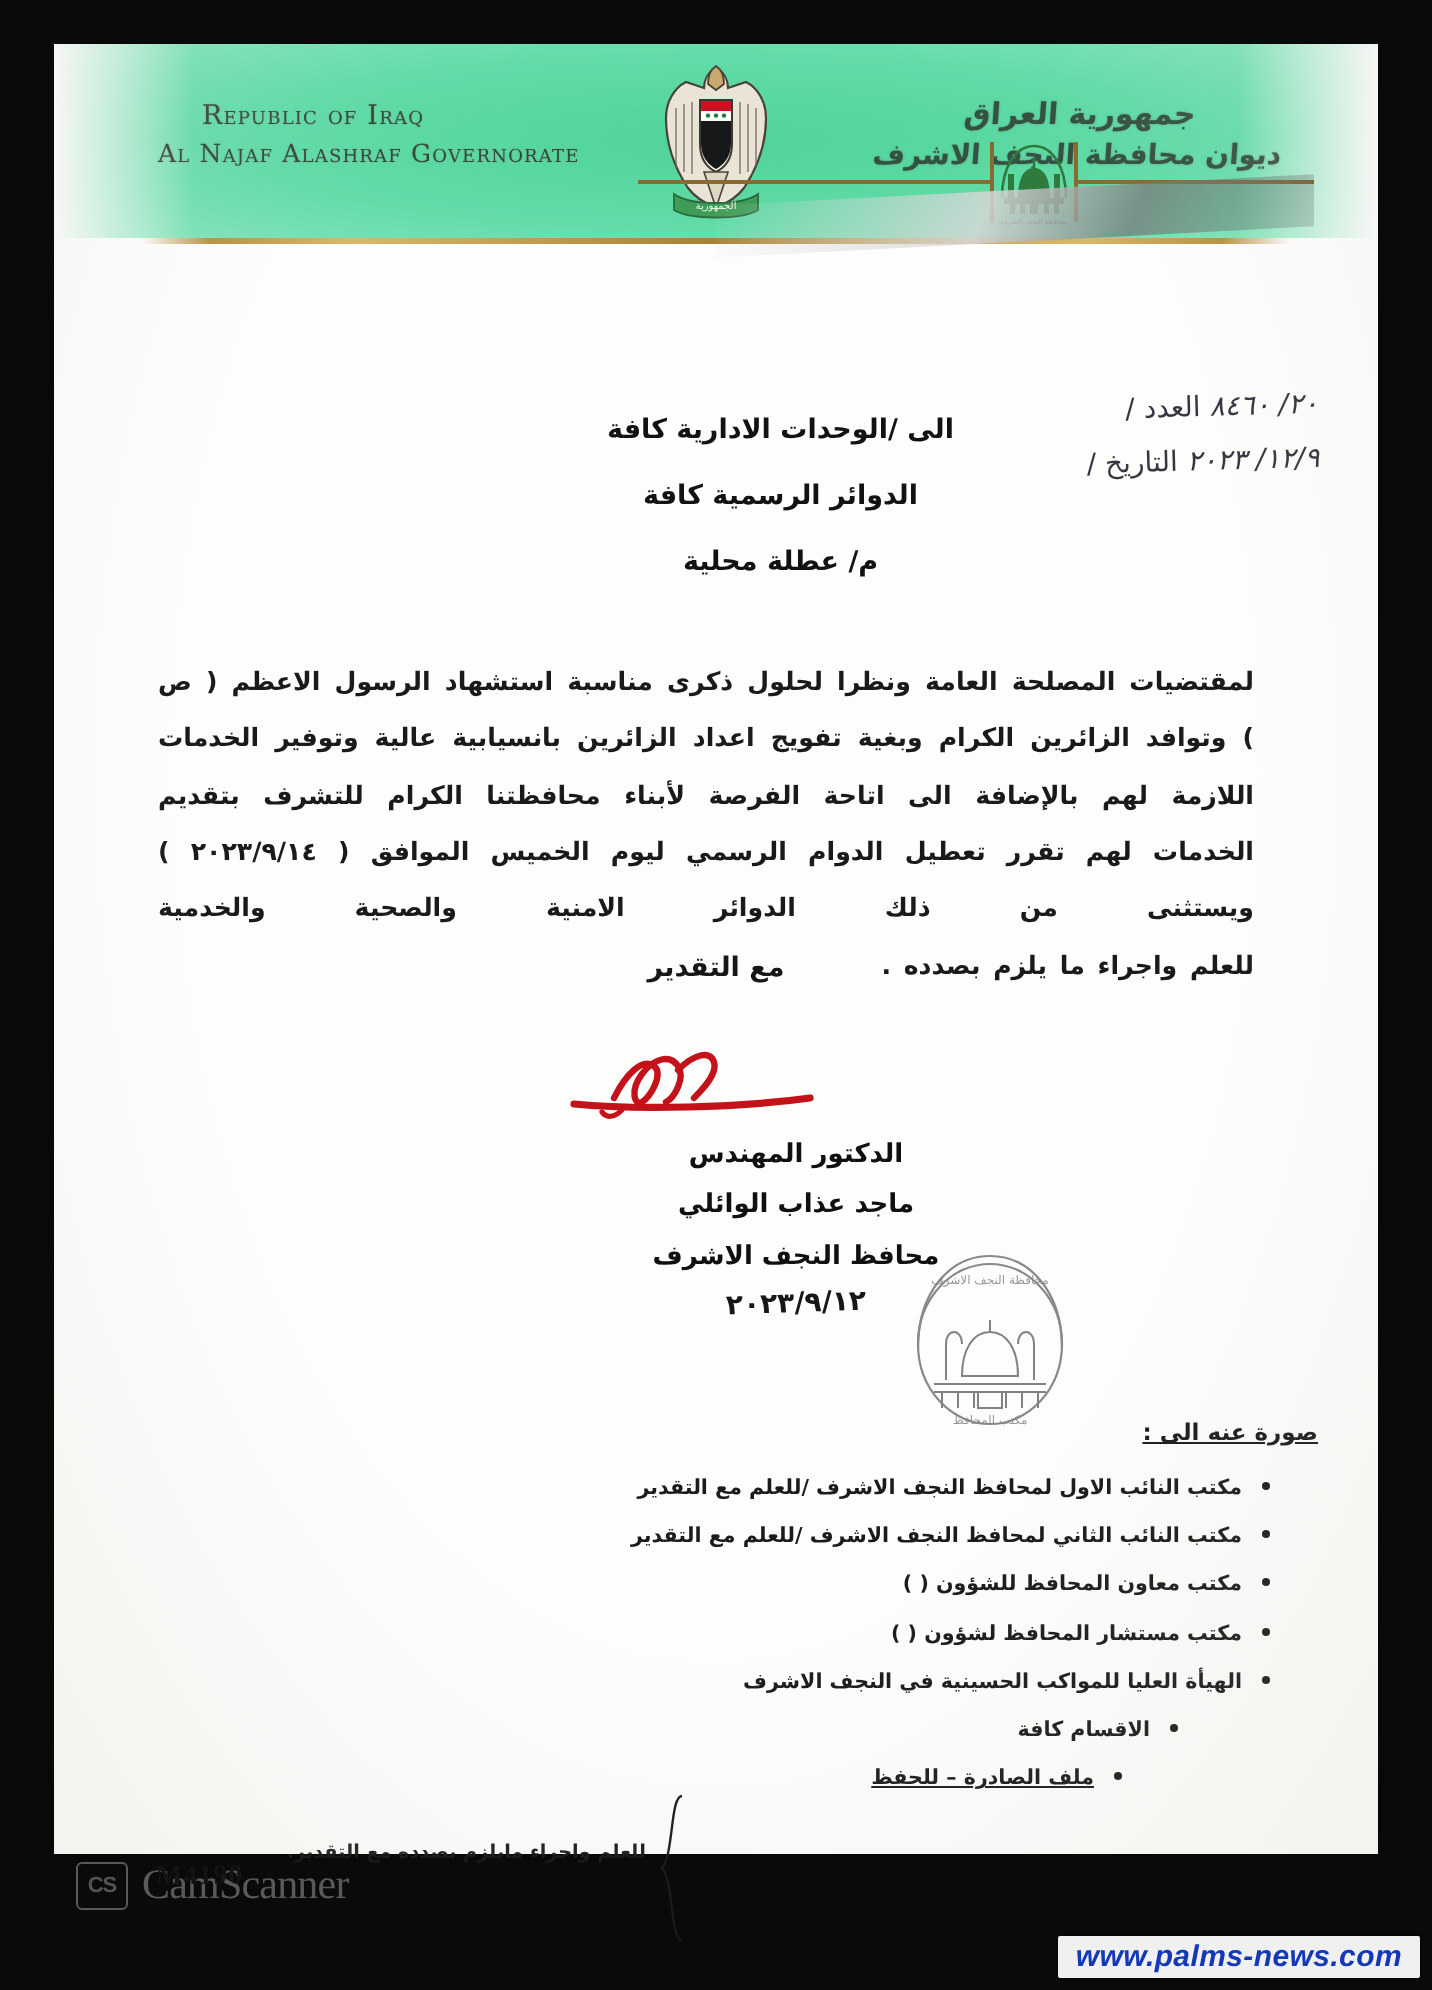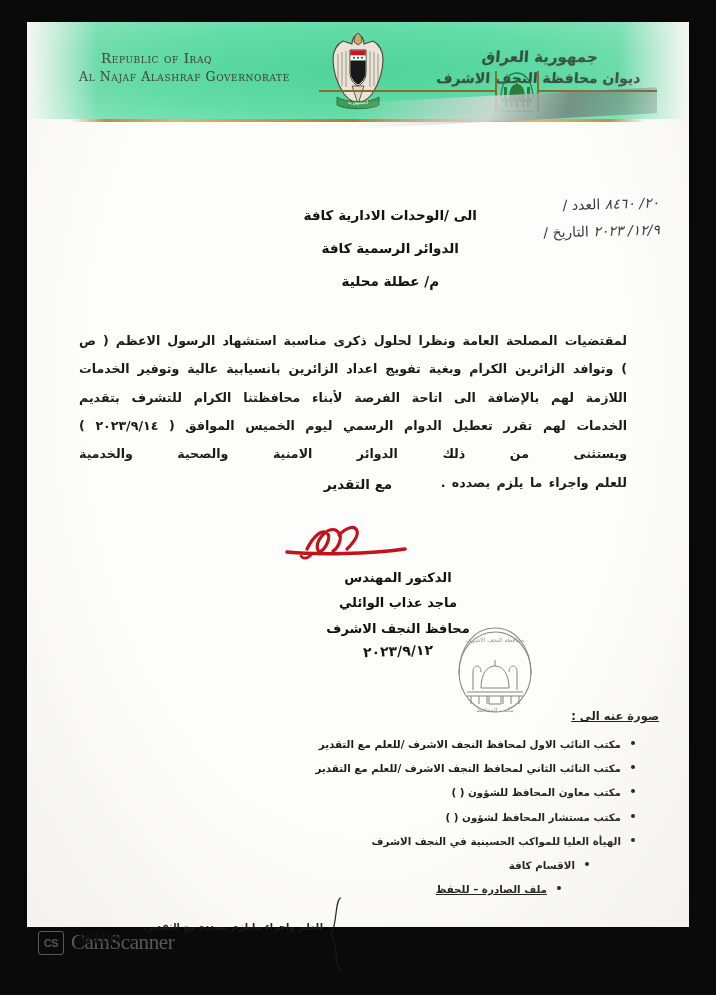--- a/index.html
+++ b/index.html
@@ -574,14 +574,15 @@
       <div class="sliver"></div>
     </div>
   </div>
 
   <div class="camscanner">
     <span class="cs-brand">CamScanner</span>
     <span class="cs-logo">CS</span>
   </div>
   <div class="hand-serial">M4190</div>
 
+  <div class="url-badge">www.palms-news.com</div>
 
 </div>
 
 </body></html>

